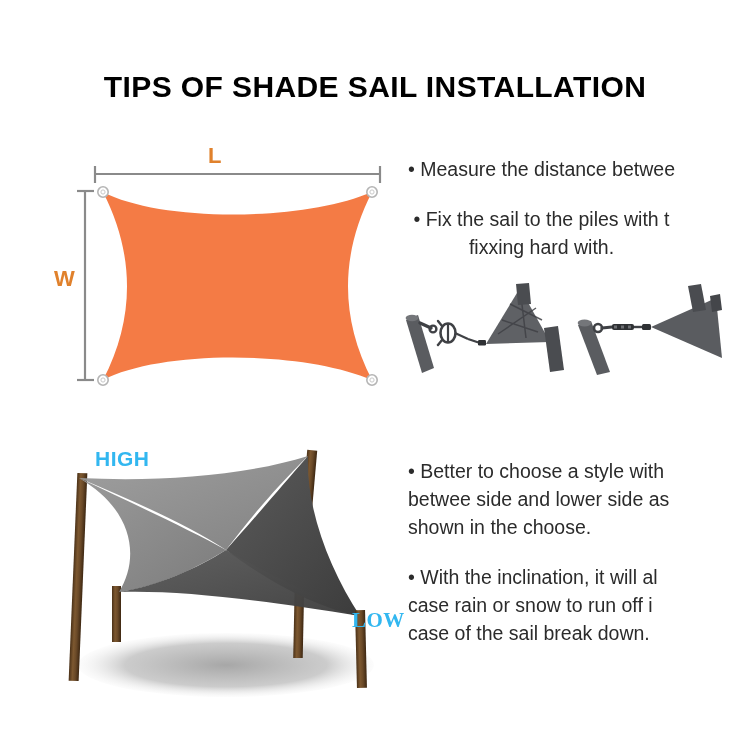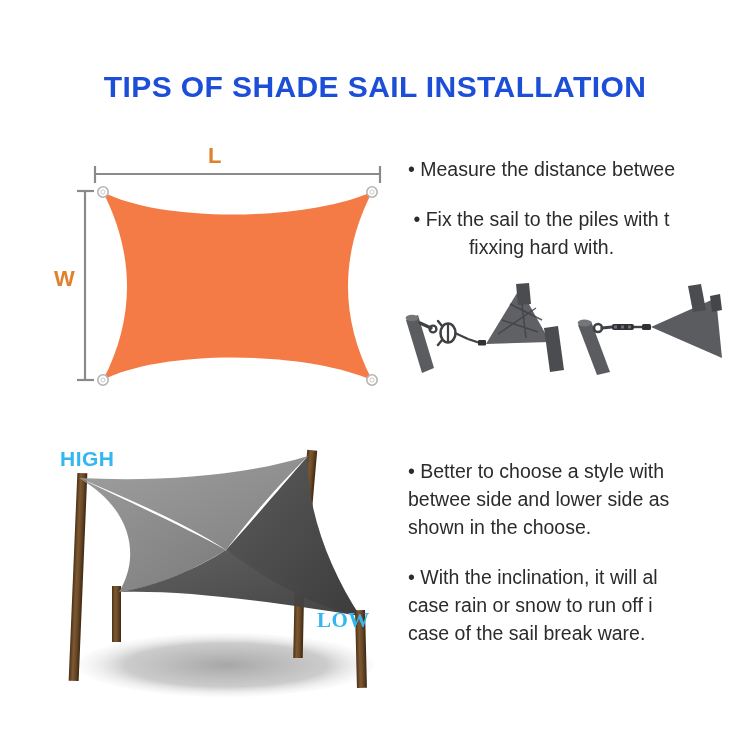--- a/index.html
+++ b/index.html
@@ -20,21 +20,21 @@
   #title {
     position: absolute;
     top: 70px;
     left: 0;
     width: 750px;
     text-align: center;
     font-family: "Liberation Sans", sans-serif;
     font-size: 30px;
     font-weight: bold;
     letter-spacing: 0.4px;
-    color: #1d4ed8;
+    color: #000000;
     white-space: nowrap;
   }
 
   
   .panel { position: absolute; }
 
   
   #sail-rect-panel { left: 40px; top: 140px; width: 360px; height: 260px; }
 
   .dim-label {
@@ -68,20 +68,21 @@
   #scene-panel { left: 30px; top: 440px; width: 380px; height: 265px; }
 
   .scene-label {
     position: absolute;
     color: #32B7F0;
     font-weight: bold;
     font-size: 21px;
     font-family: "Liberation Sans", sans-serif;
     line-height: 1;
     letter-spacing: 0.5px;
+    margin-left: 35px;
   }
 
   svg { display: block; overflow: visible; }
 </style>
 </head>
 <body>
 
 <div id="page">
 
   <div id="title">TIPS OF SHADE SAIL INSTALLATION</div>
@@ -265,16 +266,16 @@
     </svg>
   </div>
 
   <div class="text-block" id="tips-bottom">
     <p>• Better to choose a style with</p>
     <p>betwee side and lower side as</p>
     <p>shown in the choose.</p>
     <div class="gap"></div>
     <p>• With the inclination, it will al</p>
     <p>case rain or snow to run off i</p>
-    <p>case of the sail break ware.</p>
+    <p>case of the sail break down.</p>
   </div>
 
 </div>
 
 </body></html>

